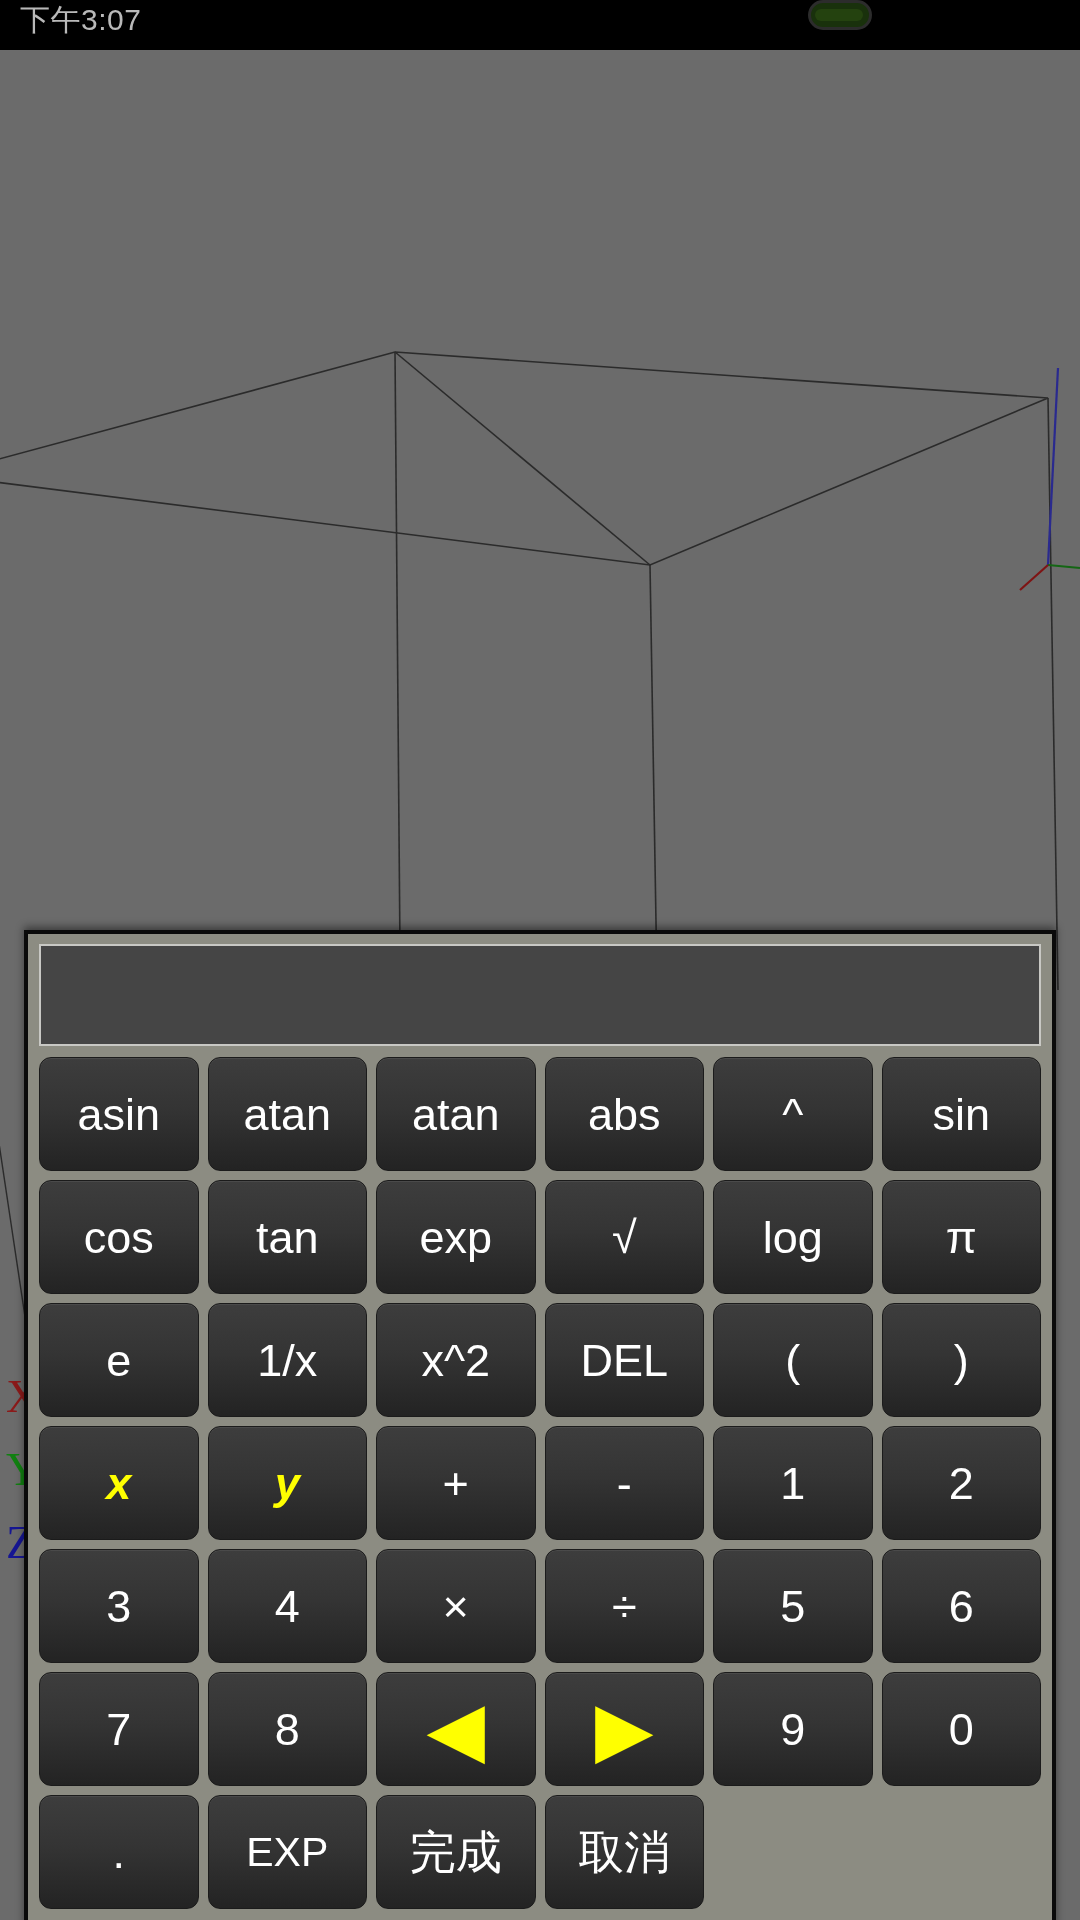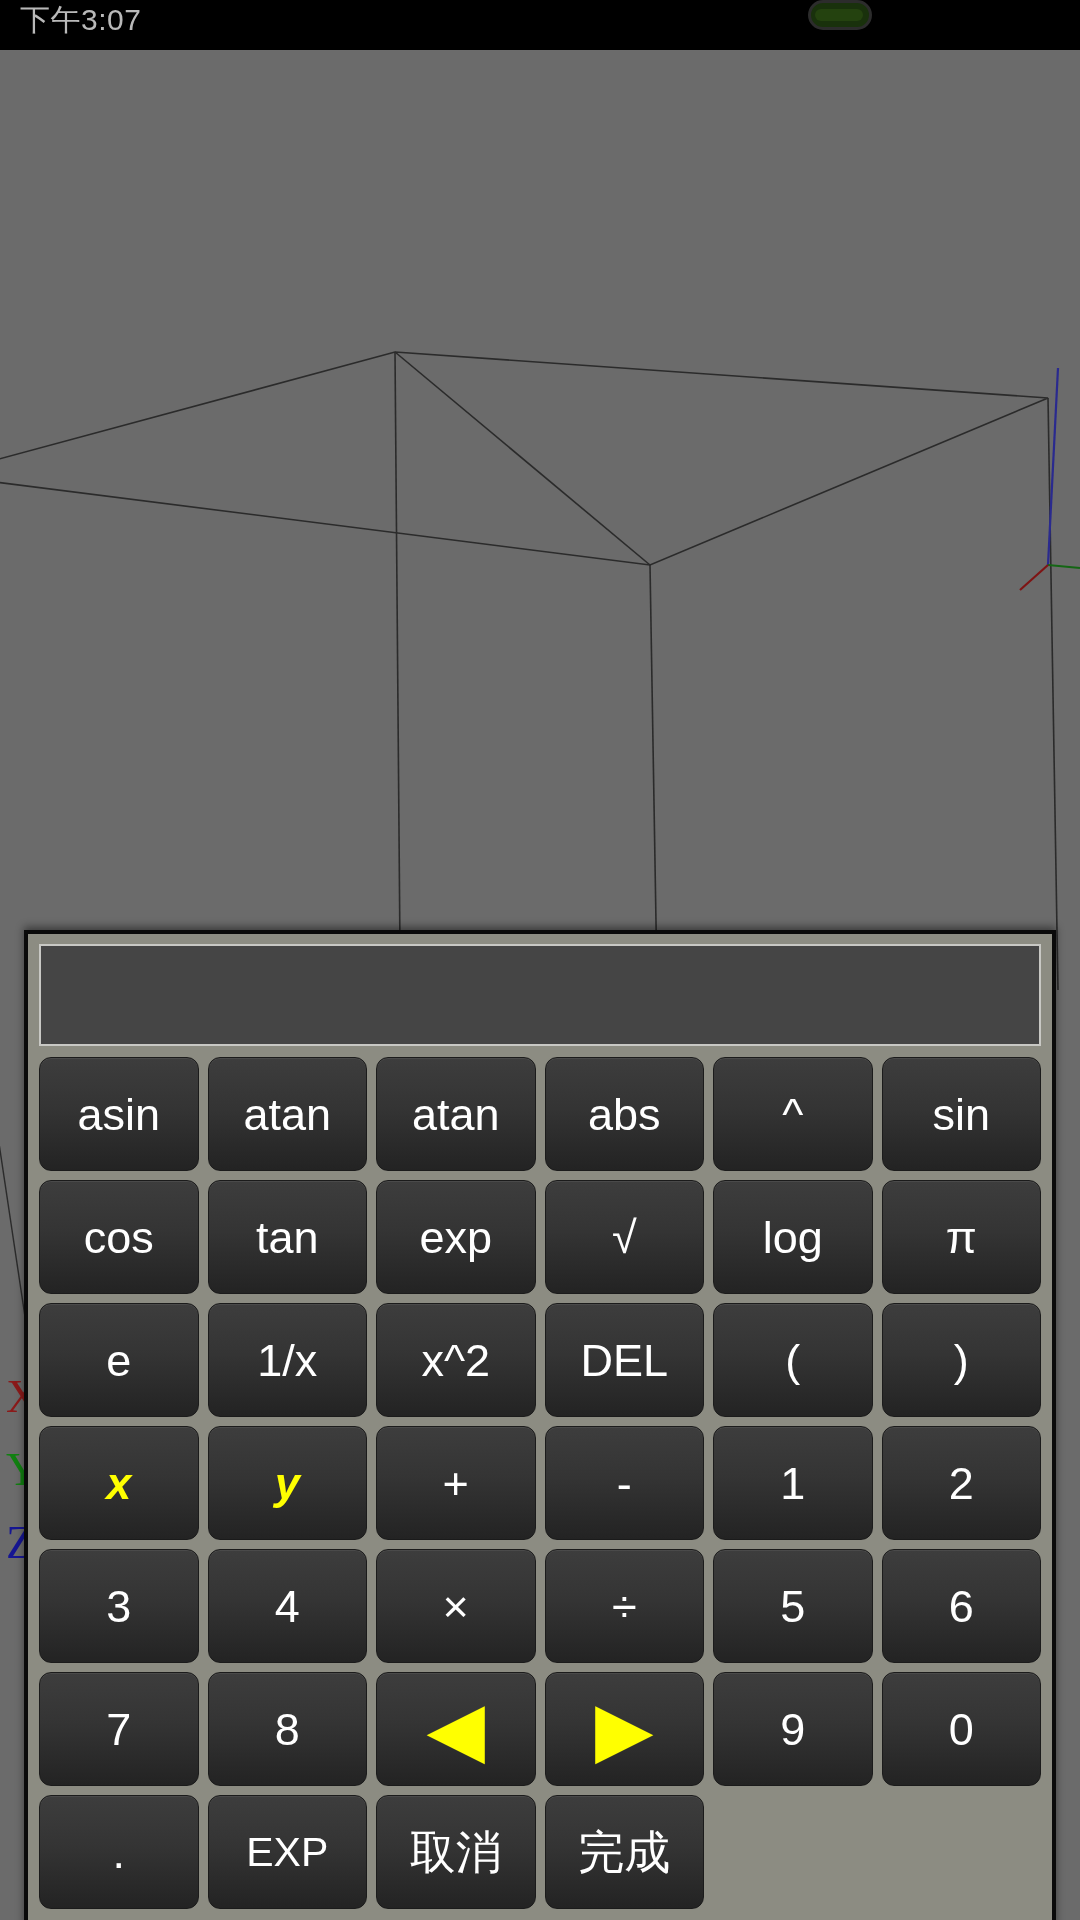--- a/index.html
+++ b/index.html
@@ -189,18 +189,18 @@
         <div class="key">
           <span class="arrow-glyph" style="color: rgb(255, 255, 0); font-size: 76px; line-height: 1;">◀</span>
         </div>
         <div class="key">
           <span class="arrow-glyph" style="color: rgb(255, 255, 0); font-size: 76px; line-height: 1;">▶</span>
         </div>
         <div class="key">9</div>
         <div class="key">0</div>
         <div class="key">.</div>
         <div class="key small">EXP</div>
+        <div class="key cjk">完成</div>
         <div class="key cjk">取消</div>
-        <div class="key cjk">完成</div>
       </div>
   </div>
 
 </div>
 
 </body></html>

